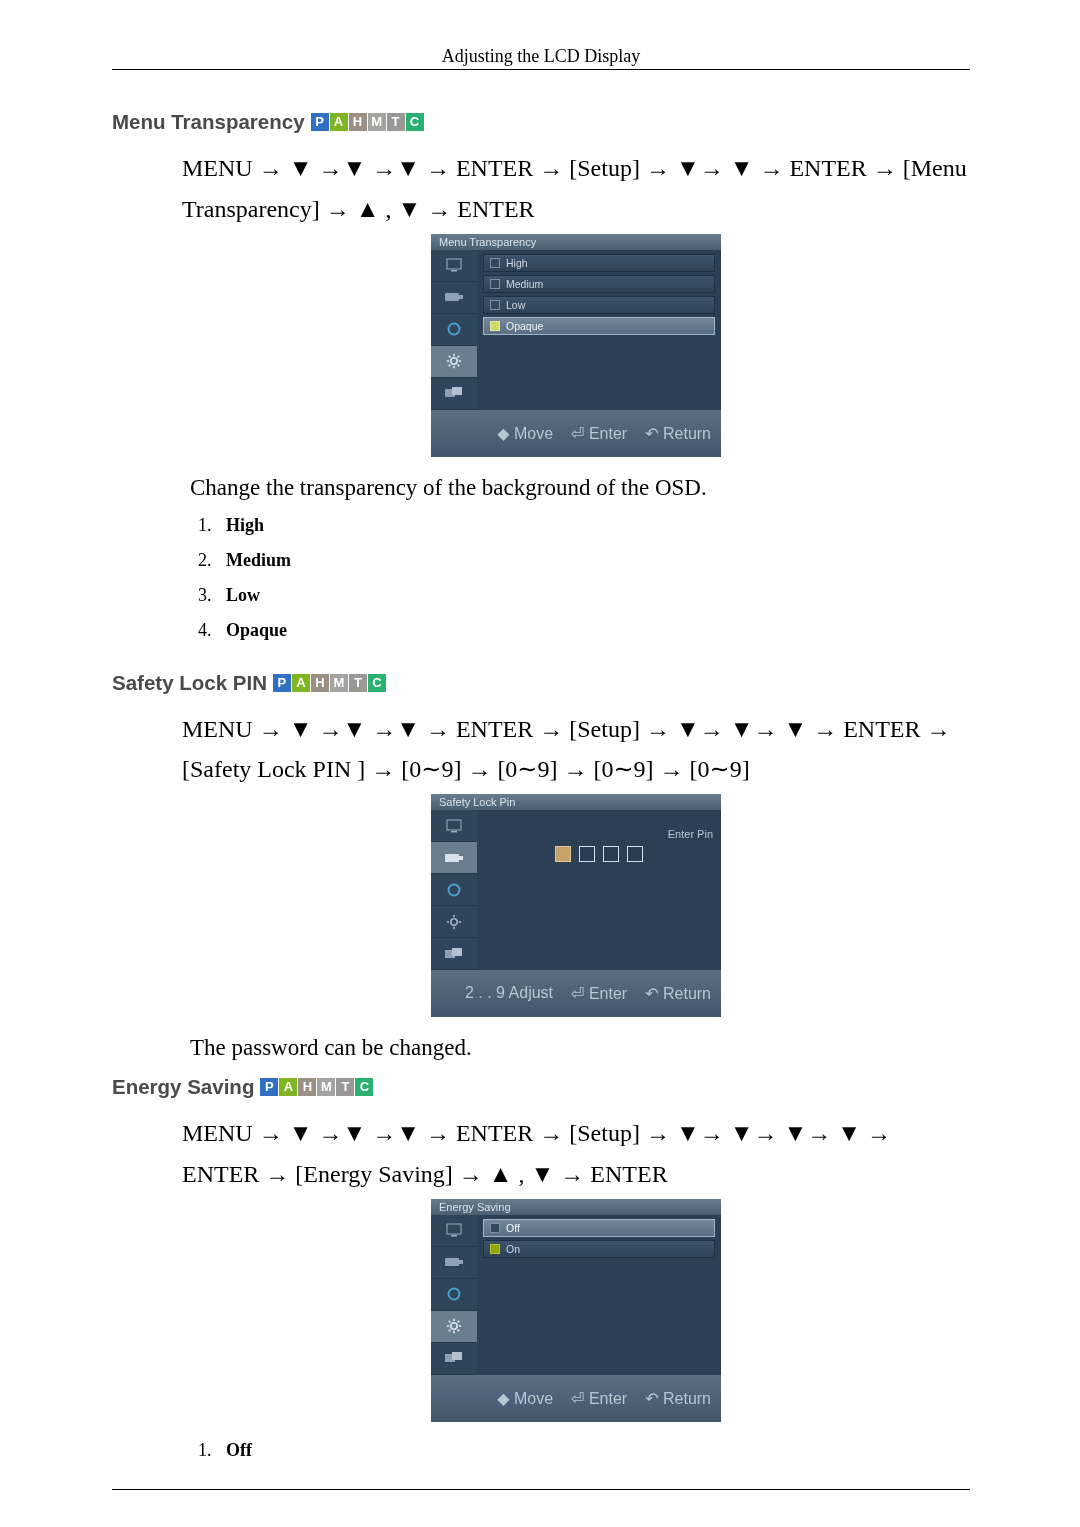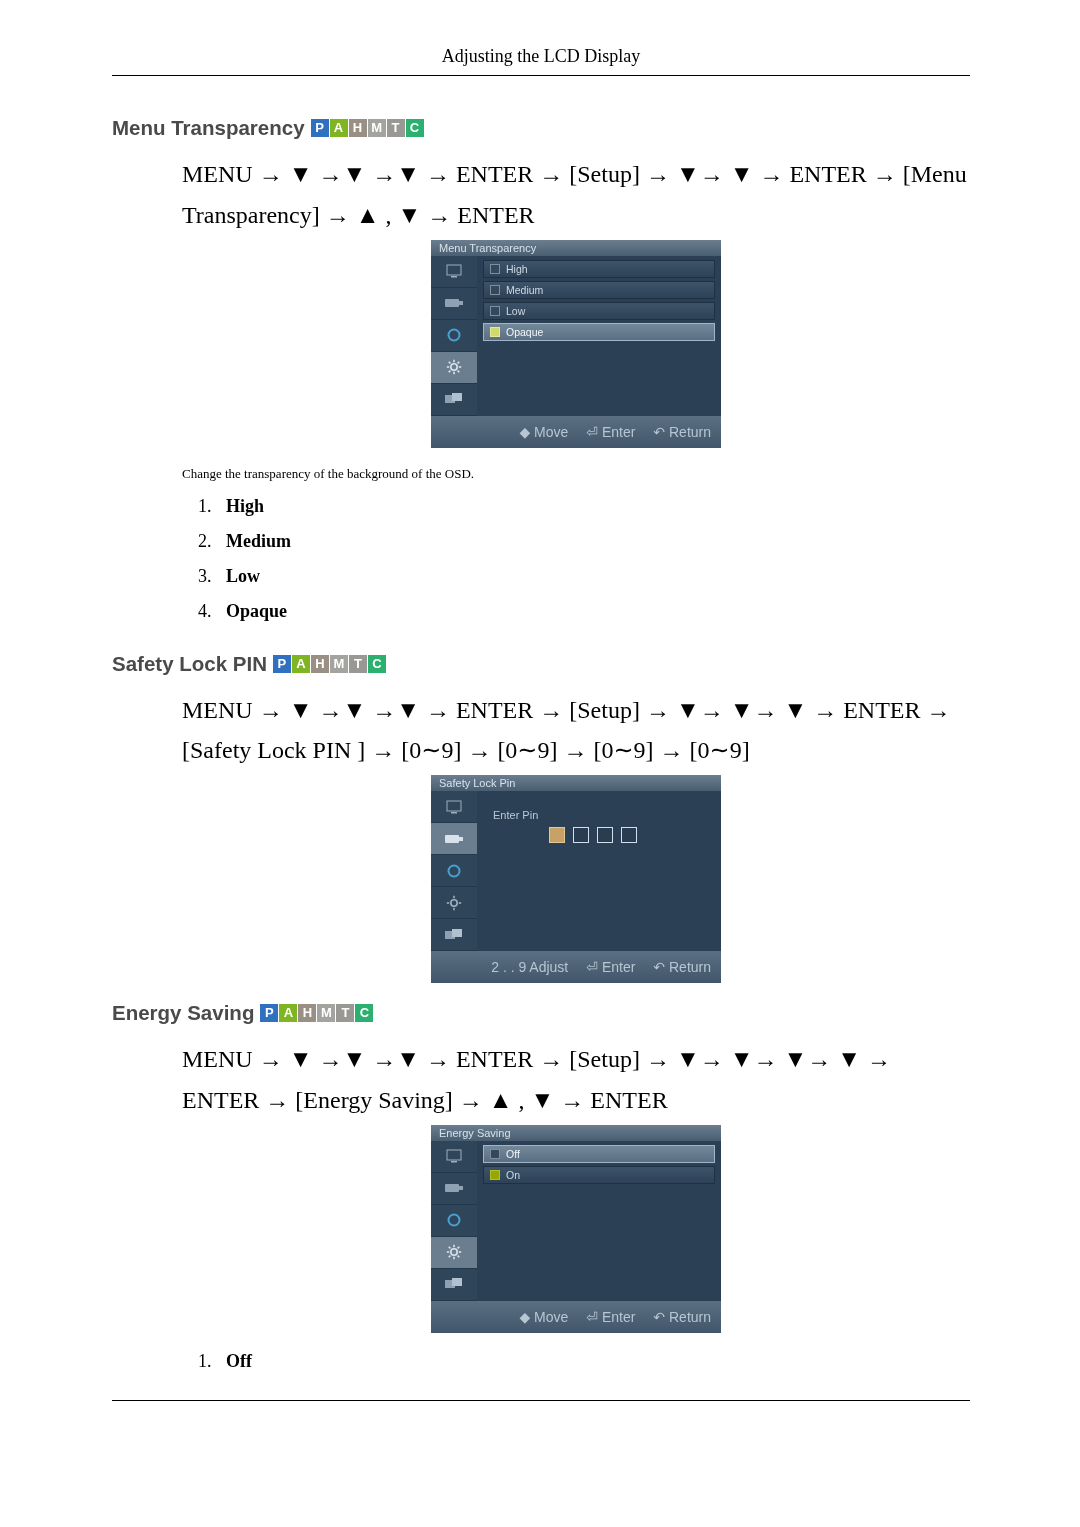--- a/index.html
+++ b/index.html
@@ -13,21 +13,21 @@
     width: 1080px;
   }
   .page {
     box-sizing: border-box;
     width: 1080px;
     padding: 46px 110px 40px 112px;
   }
   .header-line {
     text-align: center;
     font-size: 18px;
-    padding-bottom: 8px;
+    padding-bottom: 2px;
     border-bottom: 1px solid #000;
     margin-bottom: 40px;
   }
   .section-heading {
     font-family: Arial, Helvetica, sans-serif;
     font-weight: bold;
     font-size: 20.5px;
     color: #4a4a4a;
     margin: 0 0 14px 0;
     display: flex;
@@ -58,22 +58,22 @@
   .bC { background: #2bb070; }
   .indent {
     margin-left: 70px;
     margin-right: 0;
   }
   .nav-path {
     line-height: 1.7;
     font-size: 24px;
   }
   .desc {
-    font-size: 13px;
-    margin: 14px 0 14px 0;
+    font-size: 23px;
+    margin: 14px 0 14px 8px;
   }
   ol.option-list {
     margin: 10px 0 30px 0;
     padding-left: 34px;
     font-size: 18px;
   }
   ol.option-list li {
     margin-bottom: 14px;
     padding-left: 10px;
   }
@@ -147,28 +147,29 @@
   }
   .osd-item.sel-row.sel-opt .chk { 
     background: #d0d969; border-color:#e2ea9a;
   }
   .osd-footer {
     background: linear-gradient(#5a6f82, #41566a);
     color: #b6c6d3;
     display: flex;
     justify-content: flex-end;
     gap: 18px;
-    padding: 8px 10px;
-    font-size: 14px;
+    padding: 14px 10px;
+    font-size: 16px;
   }
   .osd-footer span { white-space: nowrap; }
 
   .pin-area {
-    padding: 12px 21px 20px 8px;
+    padding: 12px 8px 20px 8px;
     color: #b9c8d5;
+    text-align: right;
   }
   .pin-label {
     font-size: 11px;
     margin: 6px 0 6px 8px;
   }
   .pin-boxes {
     display: flex;
     gap: 8px;
     justify-content: center;
     margin-top: 6px;
@@ -356,20 +357,21 @@
           </div>
         </div>
         <div class="osd-footer">
           <span>2 . . 9  Adjust</span>
           <span>⏎ Enter</span>
           <span>↶ Return</span>
         </div>
       </div>
     </div>
 
+    <div class="desc">The password can be changed.</div>
   </div>
 
   <h2 class="section-heading">
     <span>Energy Saving</span>
     <span class="mode-badges">
       <span class="badge bP">P</span>
       <span class="badge bA">A</span>
       <span class="badge bH">H</span>
       <span class="badge bM">M</span>
       <span class="badge bT">T</span>

